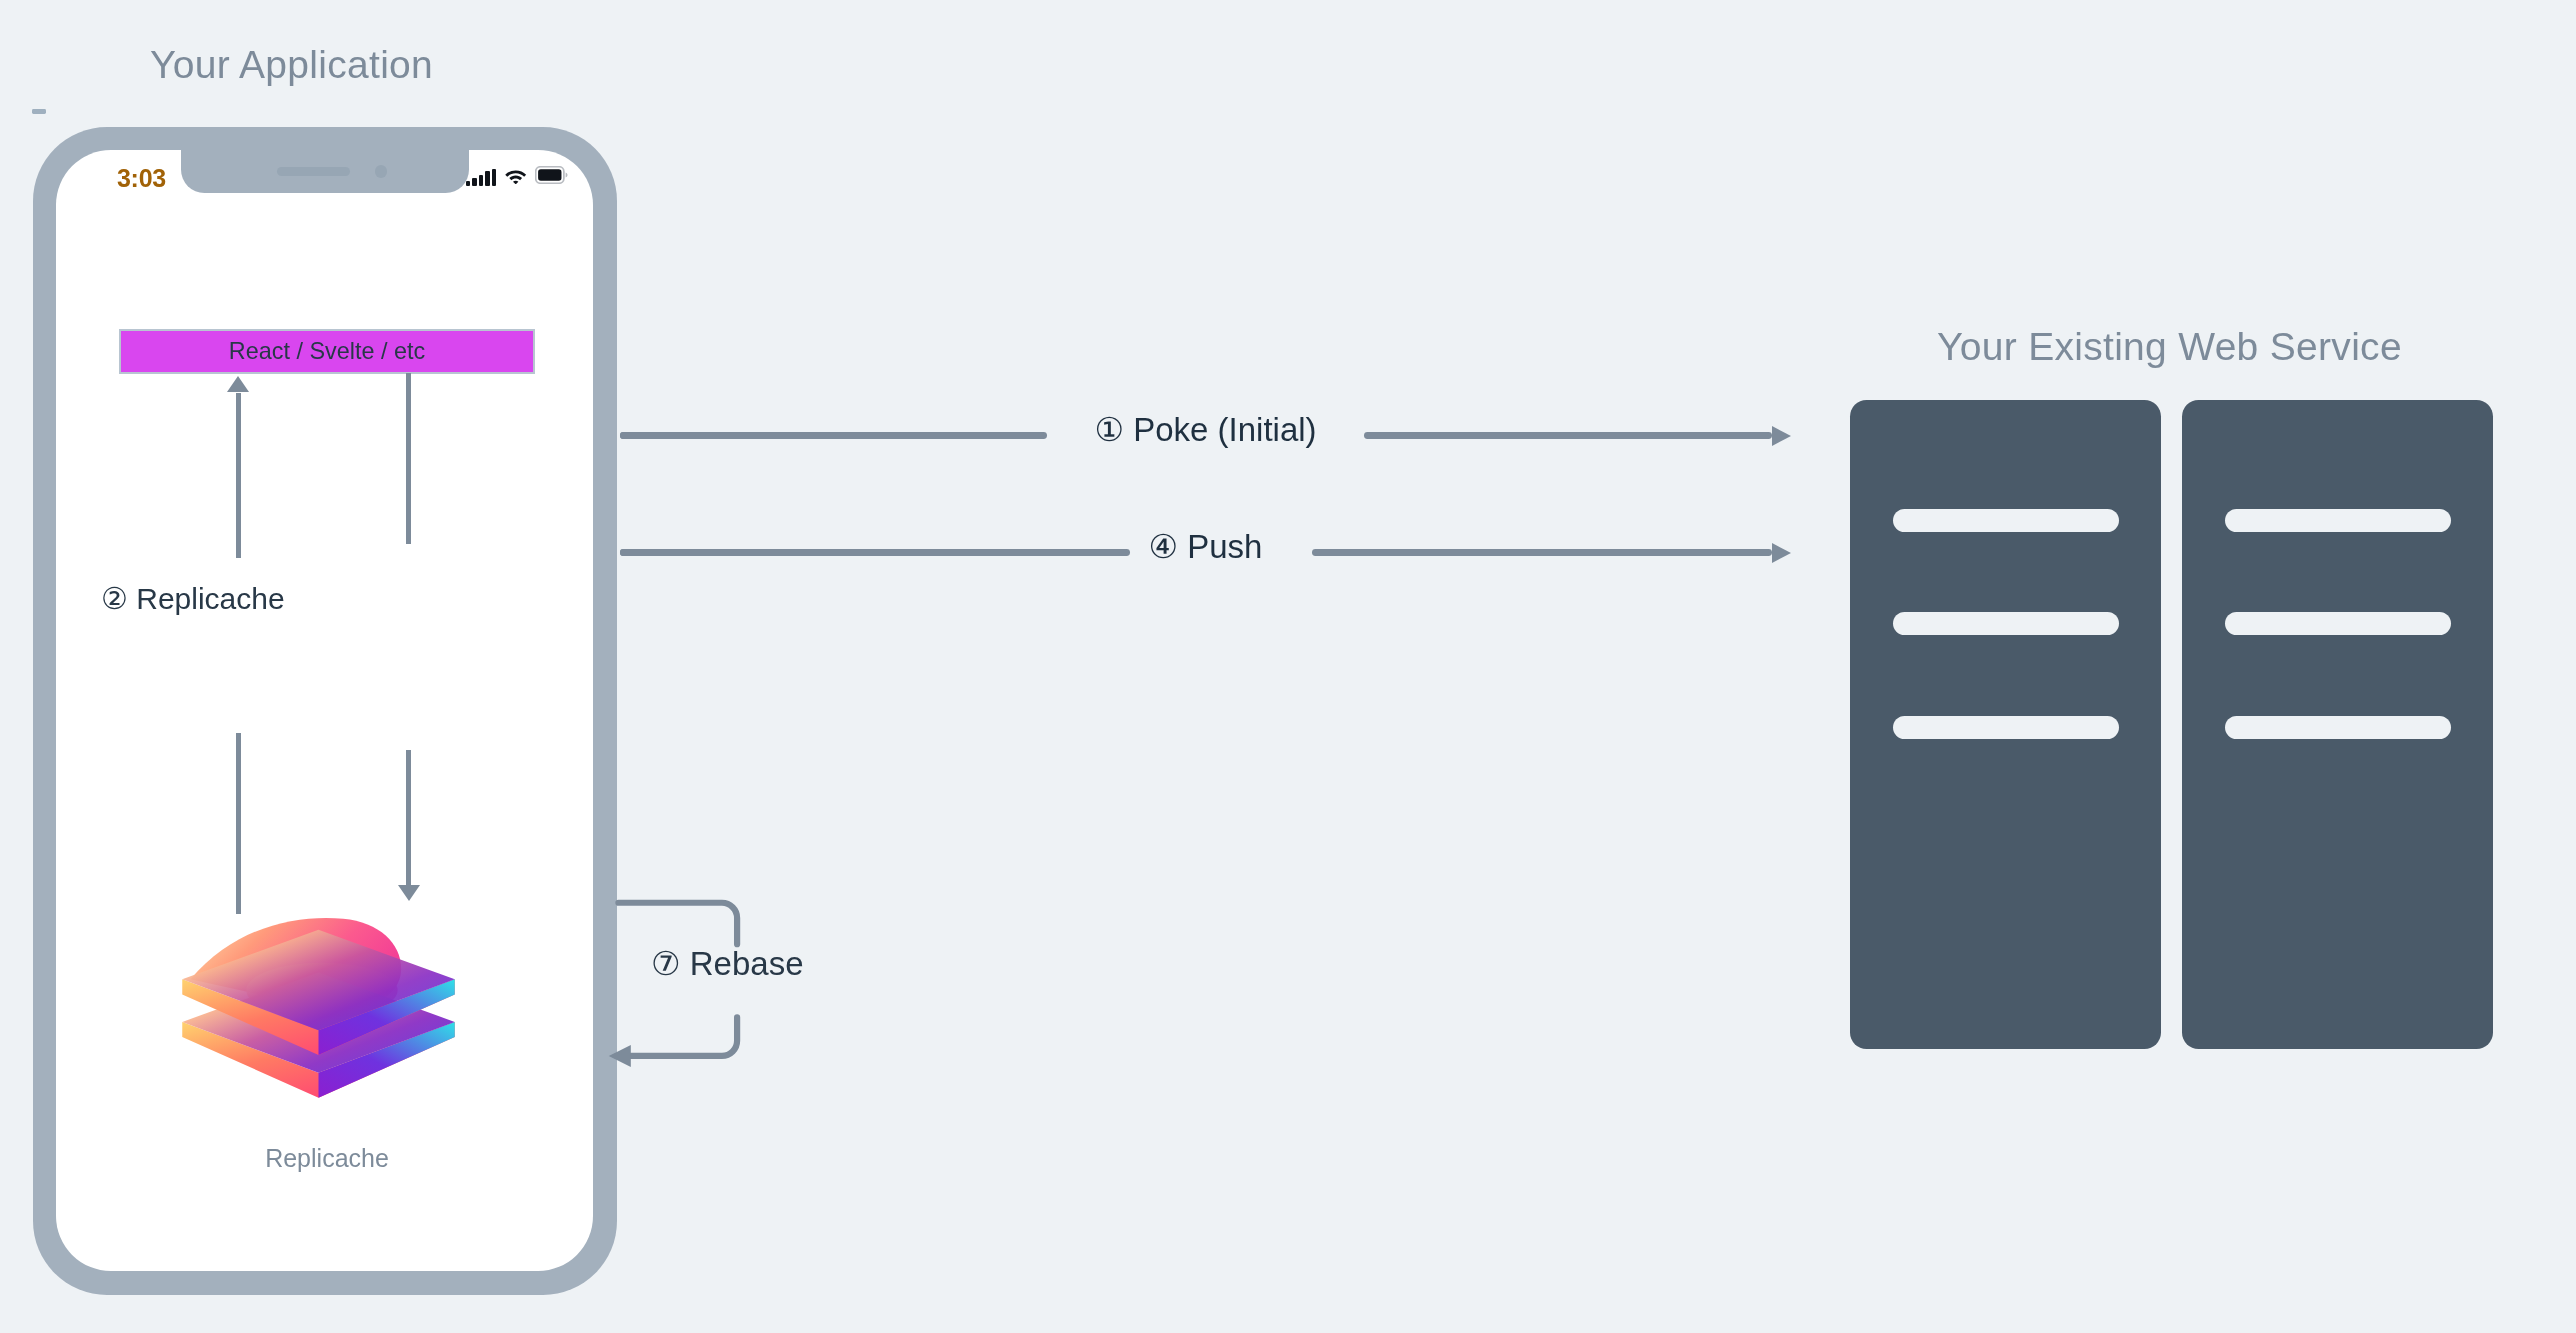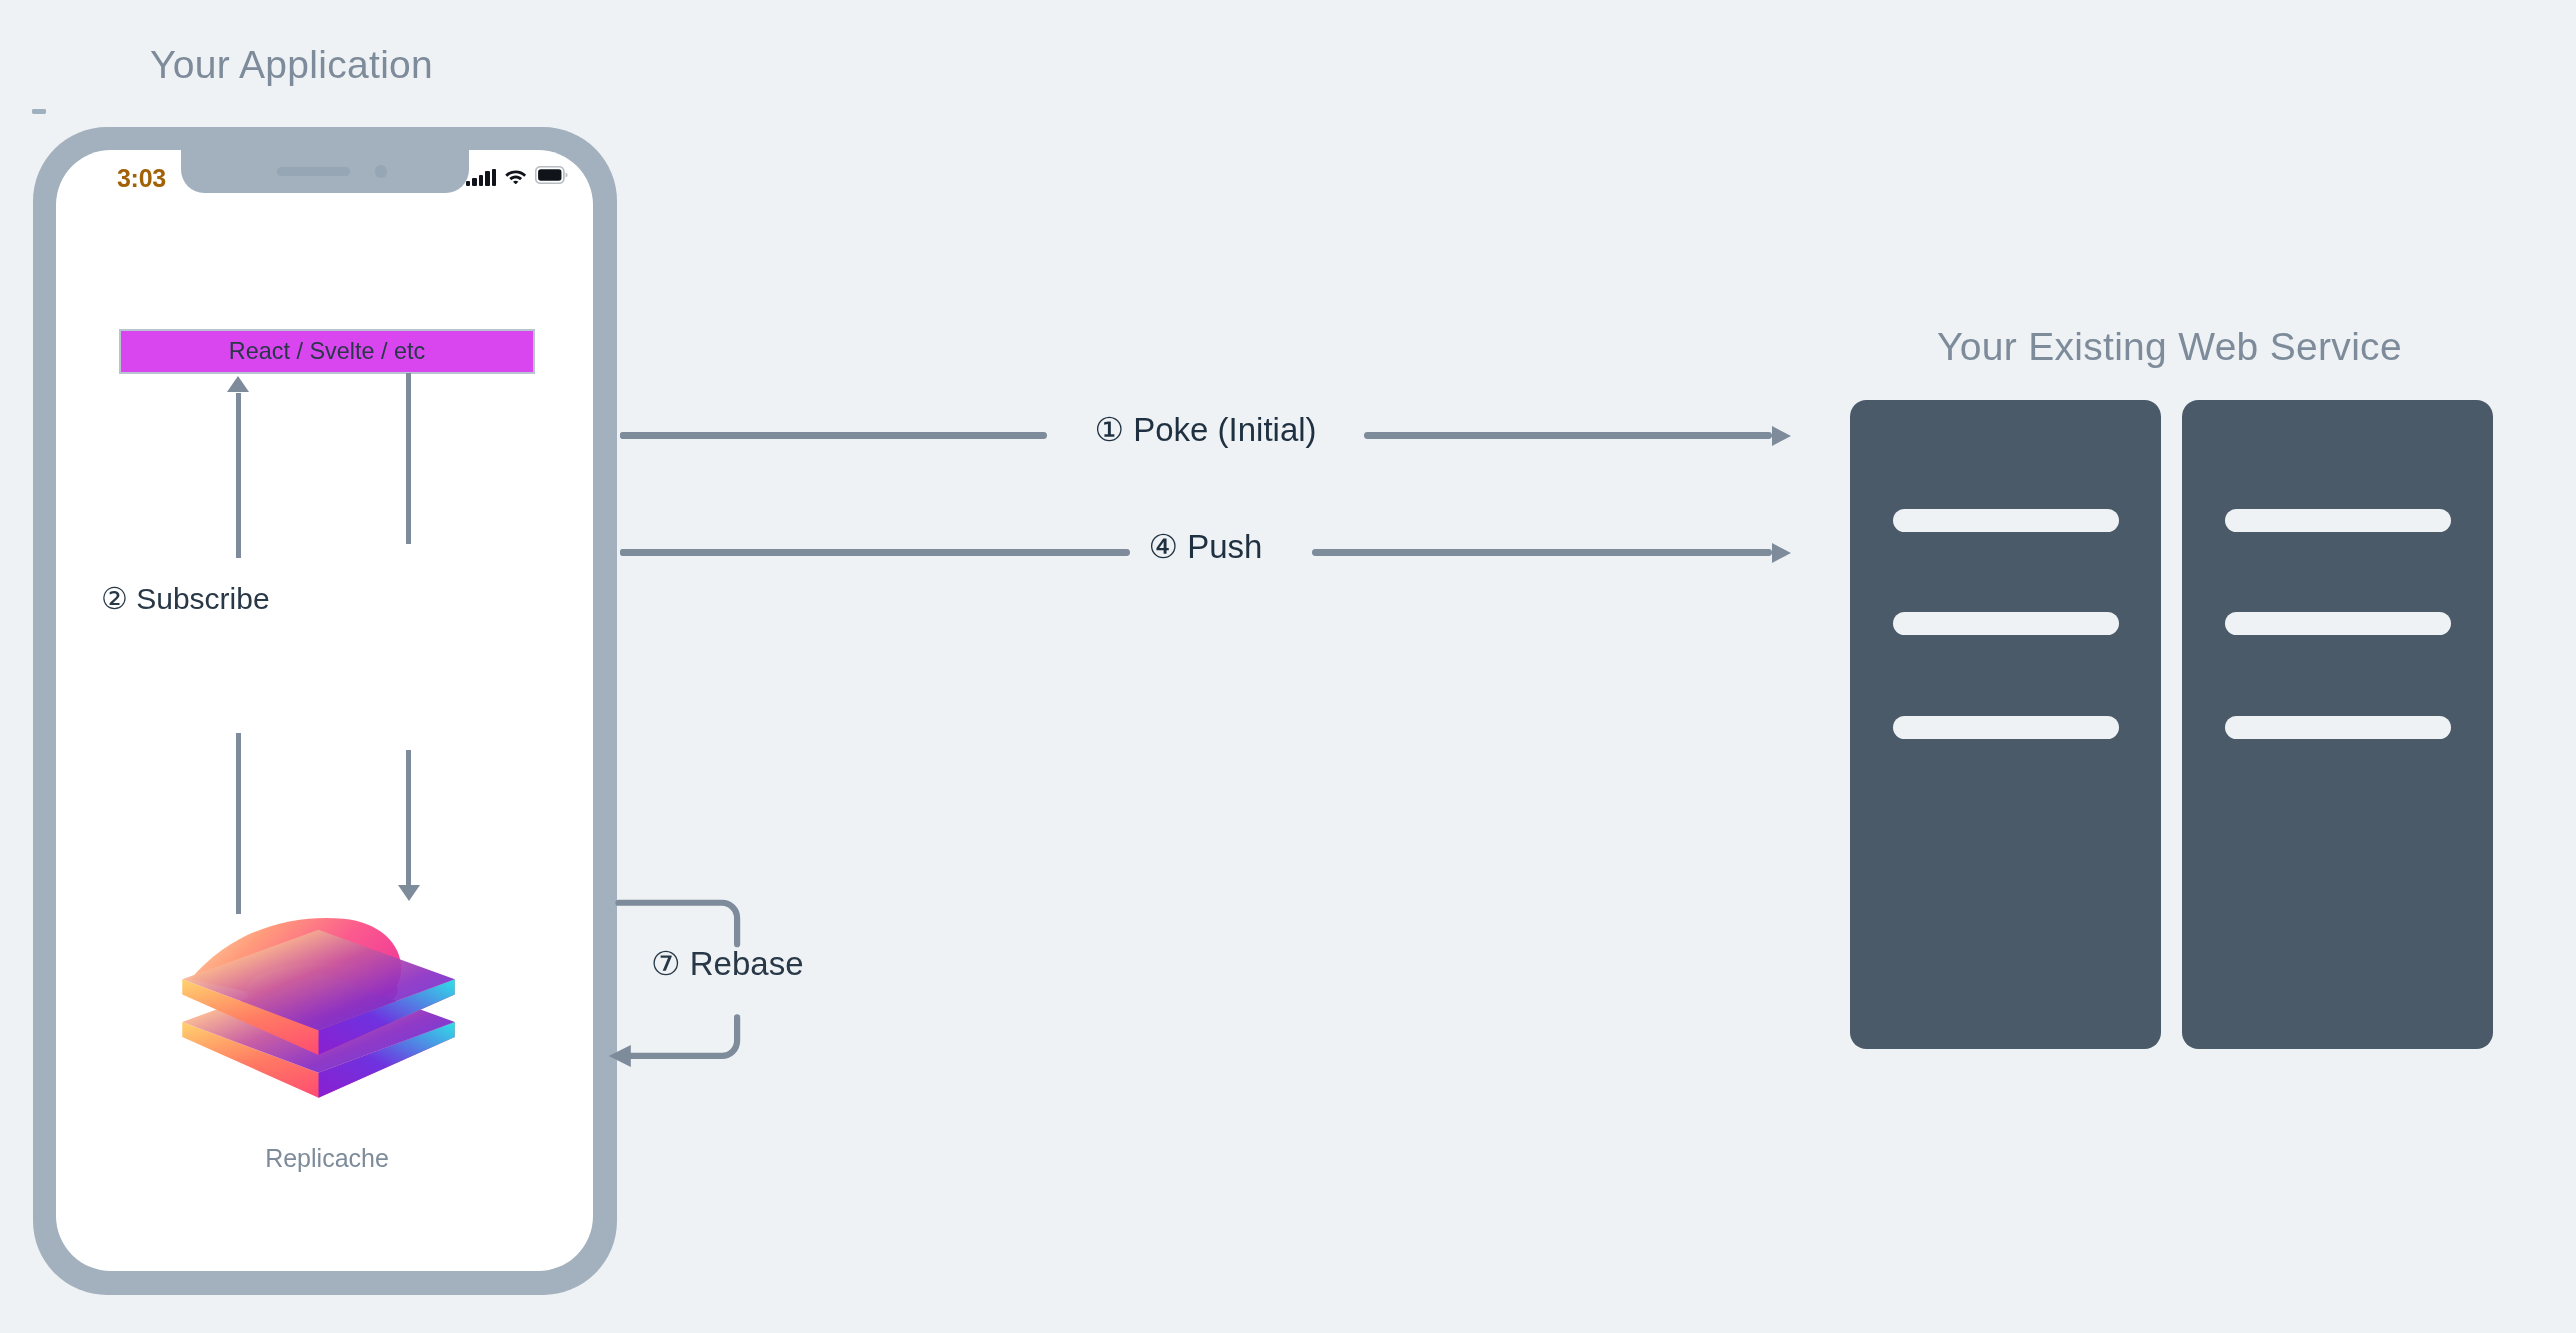--- a/index.html
+++ b/index.html
@@ -308,21 +308,21 @@
   </div>
 
   <div class="v-head-up" id="sub-head"></div>
   <div class="v-line" id="sub-line"></div>
   <div class="v-line" id="sub-line2"></div>
 
   <div class="v-line" id="mut-line"></div>
   <div class="v-line" id="mut-line2"></div>
   <div class="v-head-down" id="mut-head"></div>
 
-  <div class="step-label" id="lbl-subscribe">② Subscribe</div>
+  <div class="step-label" id="lbl-subscribe">② Replicache</div>
 
   <div id="replicache-logo">
     <svg width="289" height="200" viewBox="0 0 420 290">
       <defs>
         <linearGradient id="gBlob" x1="0" y1="0" x2="1" y2="0.45">
           <stop offset="0%" stop-color="#ffe3a8"></stop>
           <stop offset="35%" stop-color="#ff9a7b"></stop>
           <stop offset="70%" stop-color="#fb5a8e"></stop>
           <stop offset="100%" stop-color="#f23d96"></stop>
         </linearGradient>

